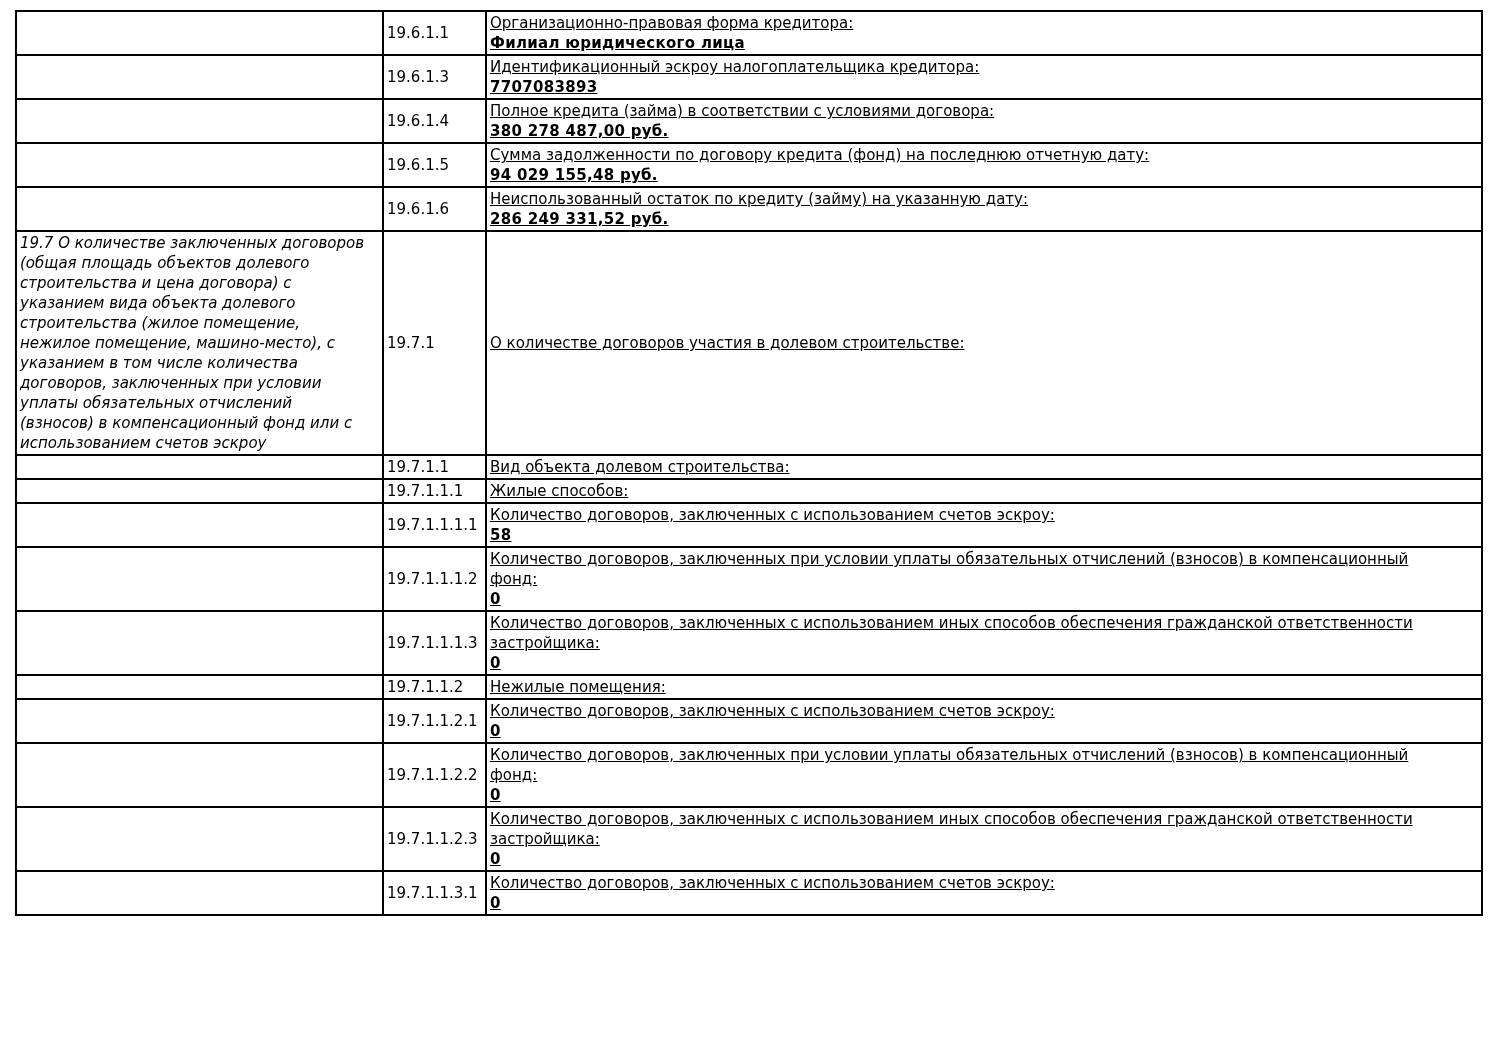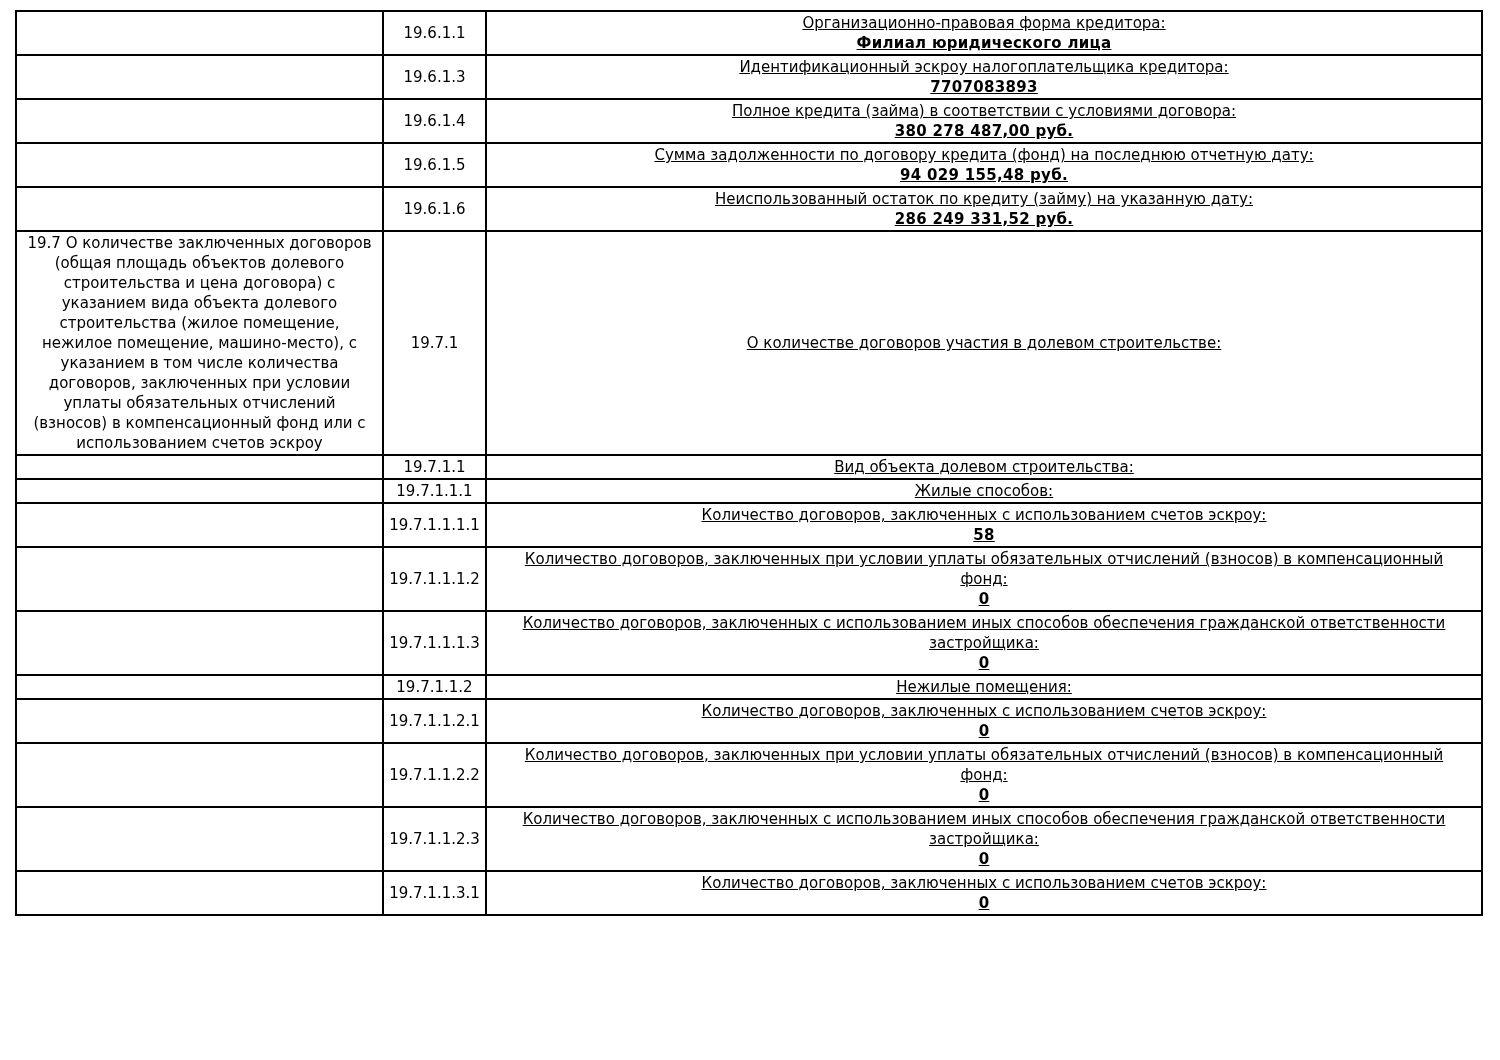--- a/index.html
+++ b/index.html
@@ -15,34 +15,34 @@
     background: #ffffff;
     position: relative;
     overflow: hidden;
   }
   table.decl {
     border-collapse: collapse;
     table-layout: fixed;
     width: 1468px;
     margin: 10px 0 0 15px;
     background: #ffffff;
-    text-align: center;
   }
   table.decl td {
     border: 2px solid #000000;
     vertical-align: middle;
     font-size: 15px;
     line-height: 20px;
     padding: 1px 3px 1px 3px;
     overflow: hidden;
   }
   td.c1 {
     white-space: pre-line;
     line-height: 20.5px;
     padding-left: 4px;
+    font-style: italic;
   }
   td.c2 {
     padding-left: 2px;
     padding-right: 1px;
   }
   td.c3 .label {
     white-space: pre-line;
     text-decoration: underline;
   }
   td.c3 .value {

